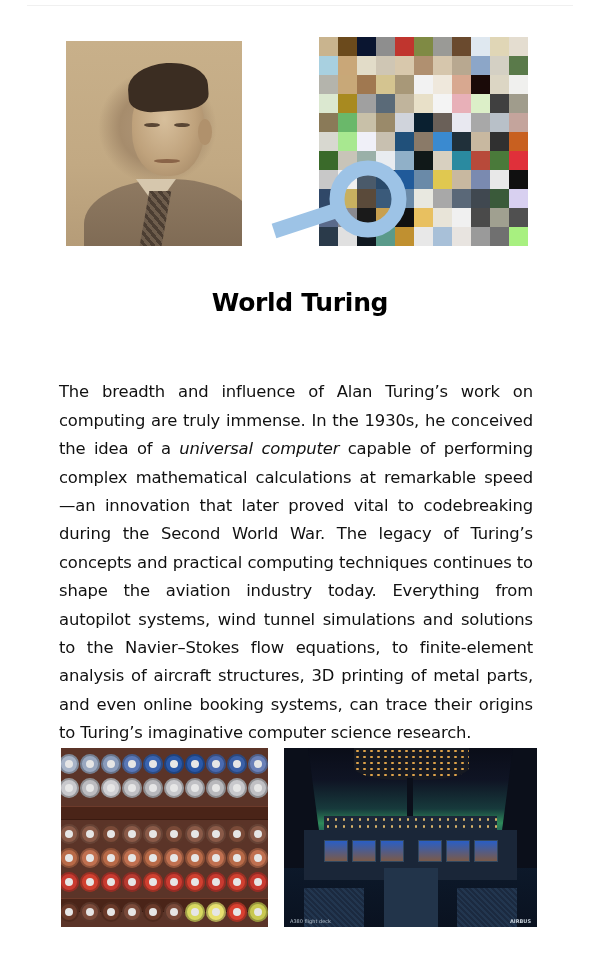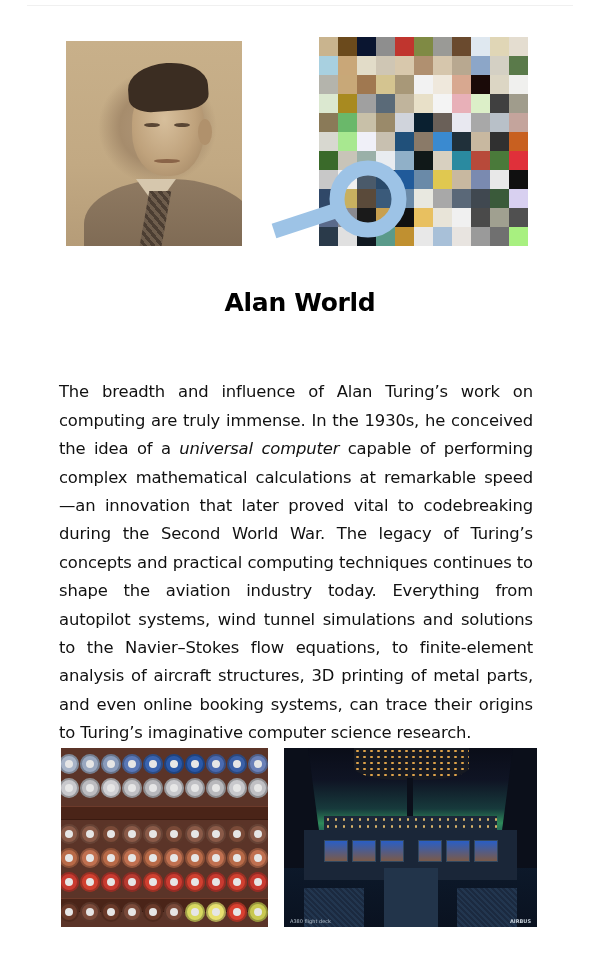--- a/index.html
+++ b/index.html
@@ -204,21 +204,21 @@
     <div class="tile" style="background: rgb(232, 228, 224);"></div>
     <div class="tile" style="background: rgb(154, 154, 154);"></div>
     <div class="tile" style="background: rgb(112, 112, 112);"></div>
     <div class="tile" style="background: rgb(168, 240, 128);"></div>
   </div>
 <svg class="magnifier" viewBox="0 0 600 975">
   <line x1="274" y1="231" x2="338" y2="210" stroke="#9dc3e6" stroke-width="15" stroke-linecap="butt"></line>
   <circle cx="368" cy="199" r="31" fill="none" stroke="#9dc3e6" stroke-width="15"></circle>
 </svg>
 
-<div class="title">Alan World</div>
+<div class="title">World Turing</div>
 
 <p class="body-text" id="body-text"><span>The breadth and influence of Alan Turing’s work on computing are truly immense. In the 1930s, he conceived the idea of a </span><em>universal computer</em><span> capable of performing complex mathematical calculations at remarkable speed—an innovation that later proved vital to codebreaking during the Second World War. The legacy of Turing’s concepts and practical computing techniques continues to shape the aviation industry today. Everything from autopilot systems, wind tunnel simulations and solutions to the Navier–Stokes flow equations, to finite-element analysis of aircraft structures, 3D printing of metal parts, and even online booking systems, can trace their origins to Turing’s imaginative computer science research.</span></p>
 
 <div class="bombe" id="bombe">
     <div class="shelf" style="top: 58px;"></div>
     <div class="shelf" style="top: 150px;"></div>
     <div class="drum" style="left: -2px; top: 6px; background: rgb(168, 180, 200);"></div>
     <div class="drum" style="left: 19px; top: 6px; background: rgb(154, 168, 192);"></div>
     <div class="drum" style="left: 40px; top: 6px; background: rgb(138, 156, 188);"></div>
     <div class="drum" style="left: 61px; top: 6px; background: rgb(90, 120, 184);"></div>

